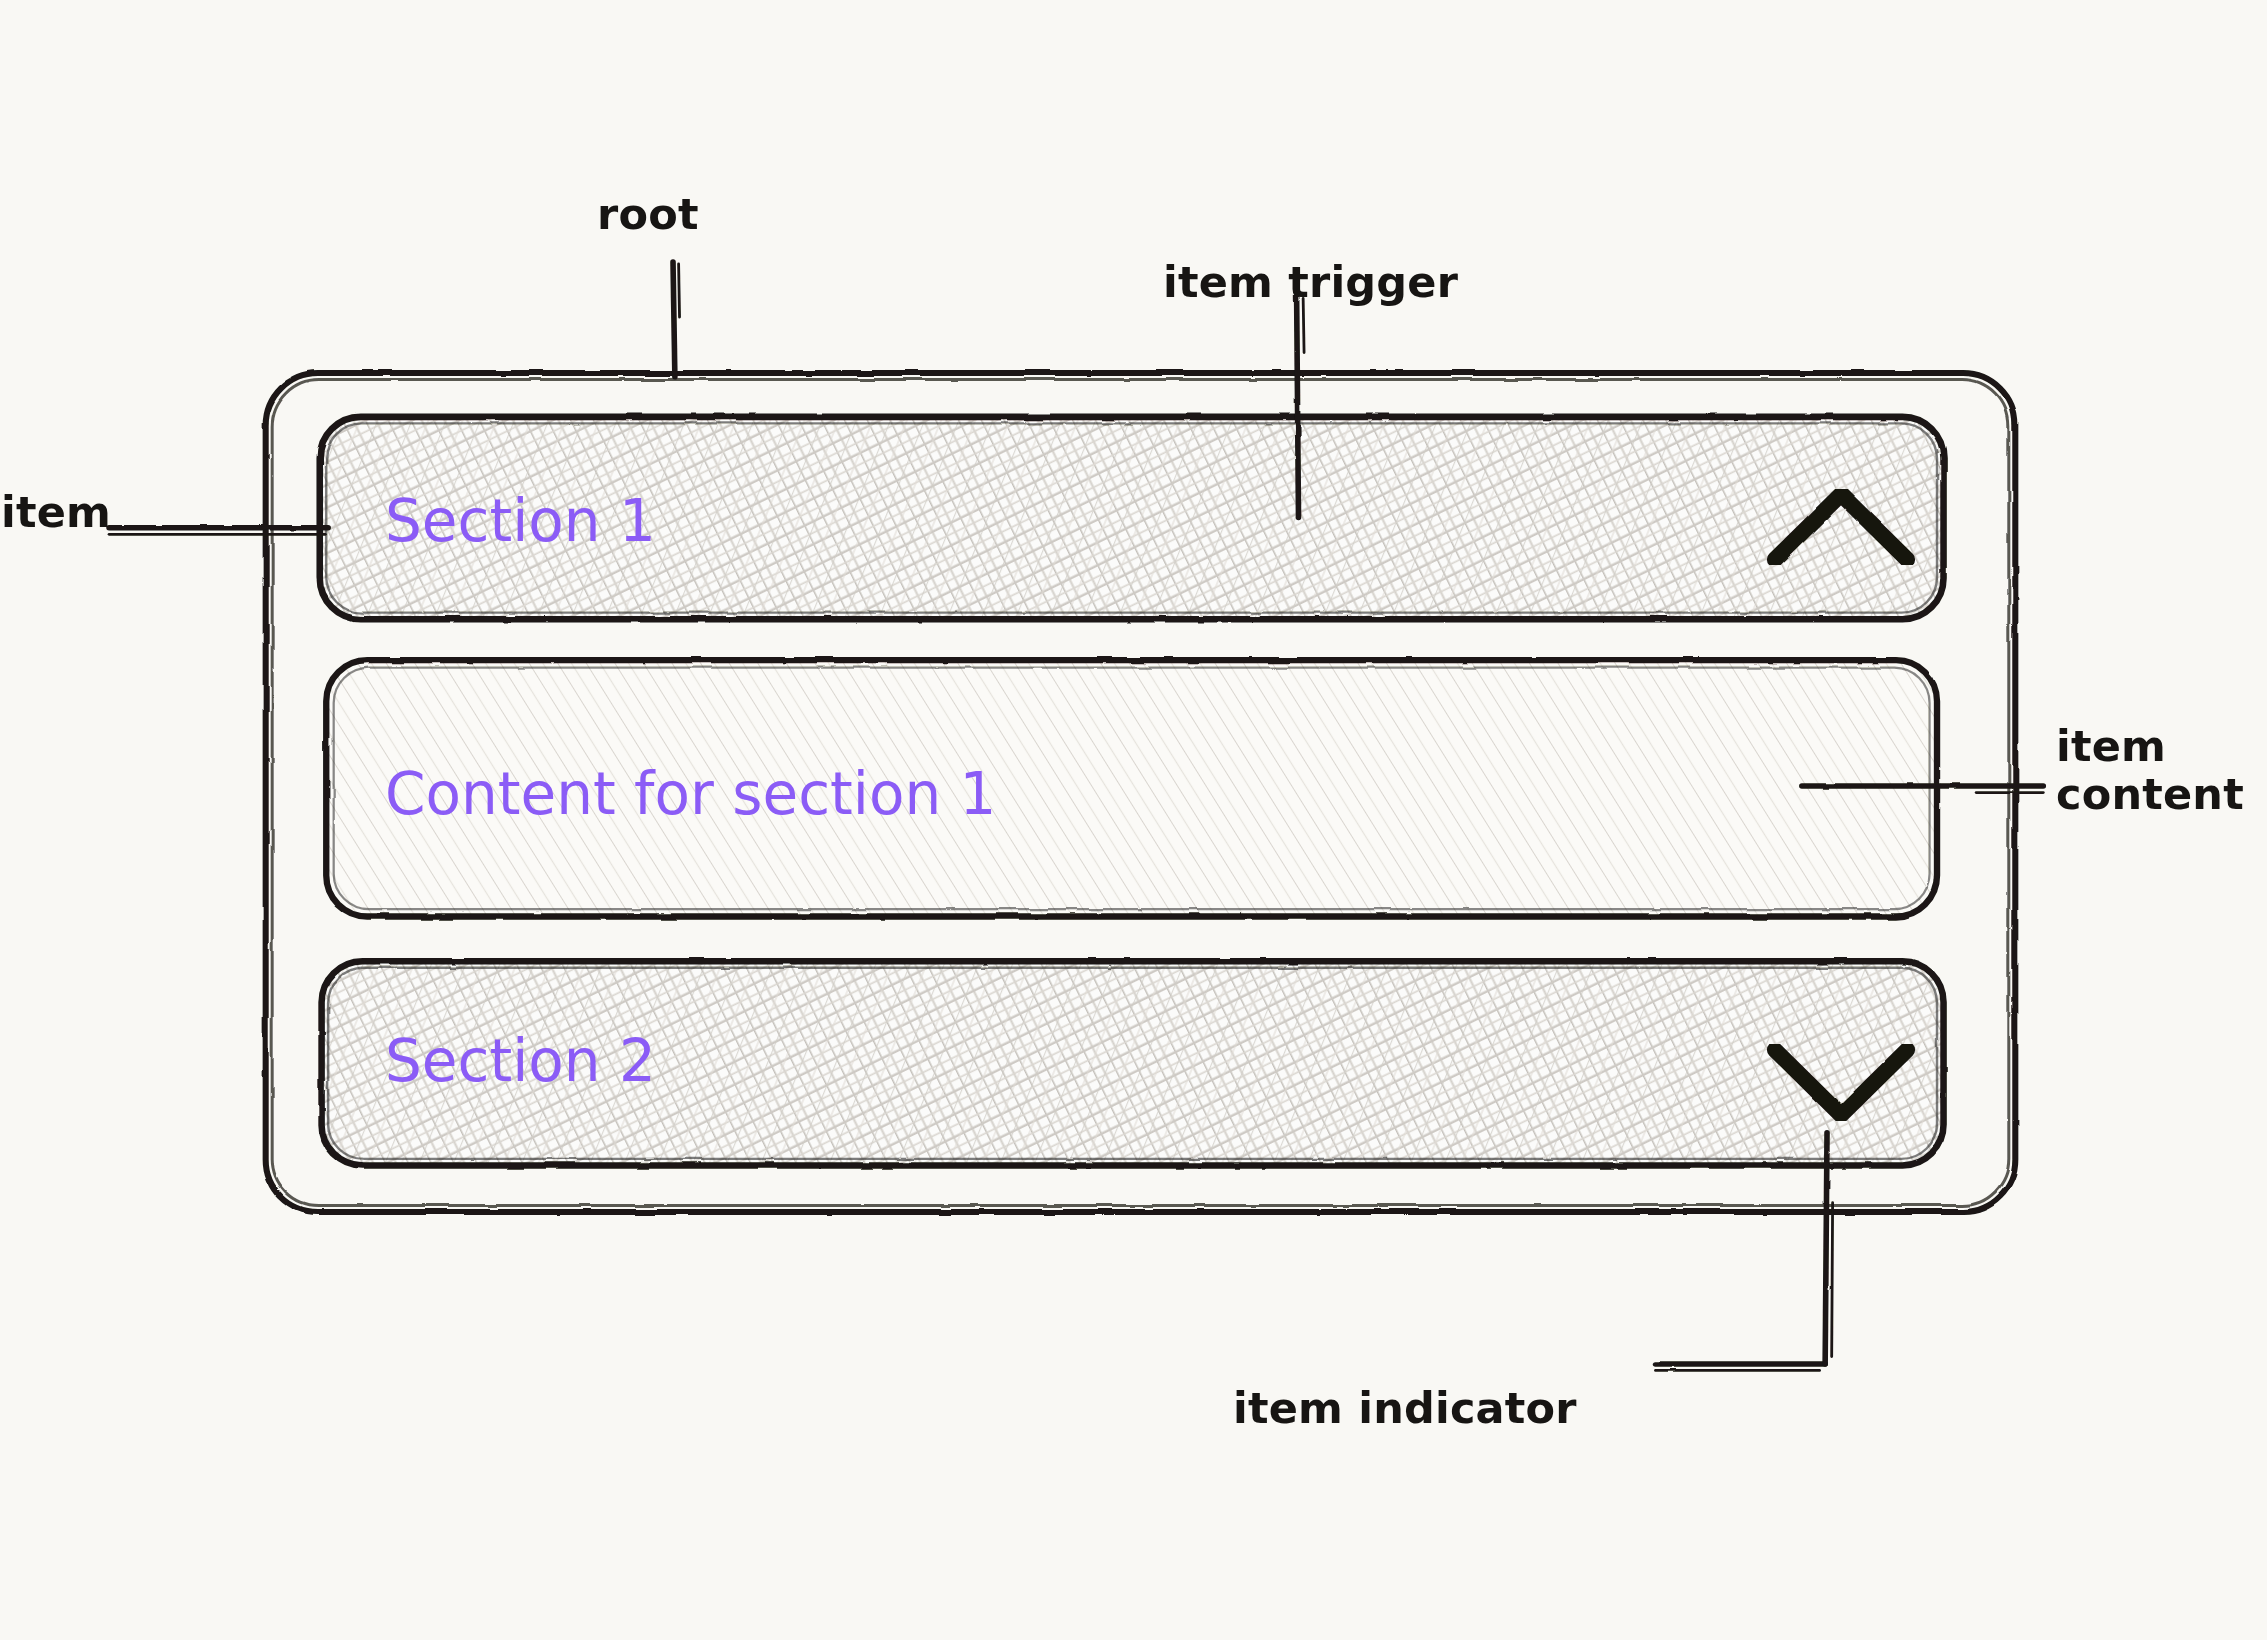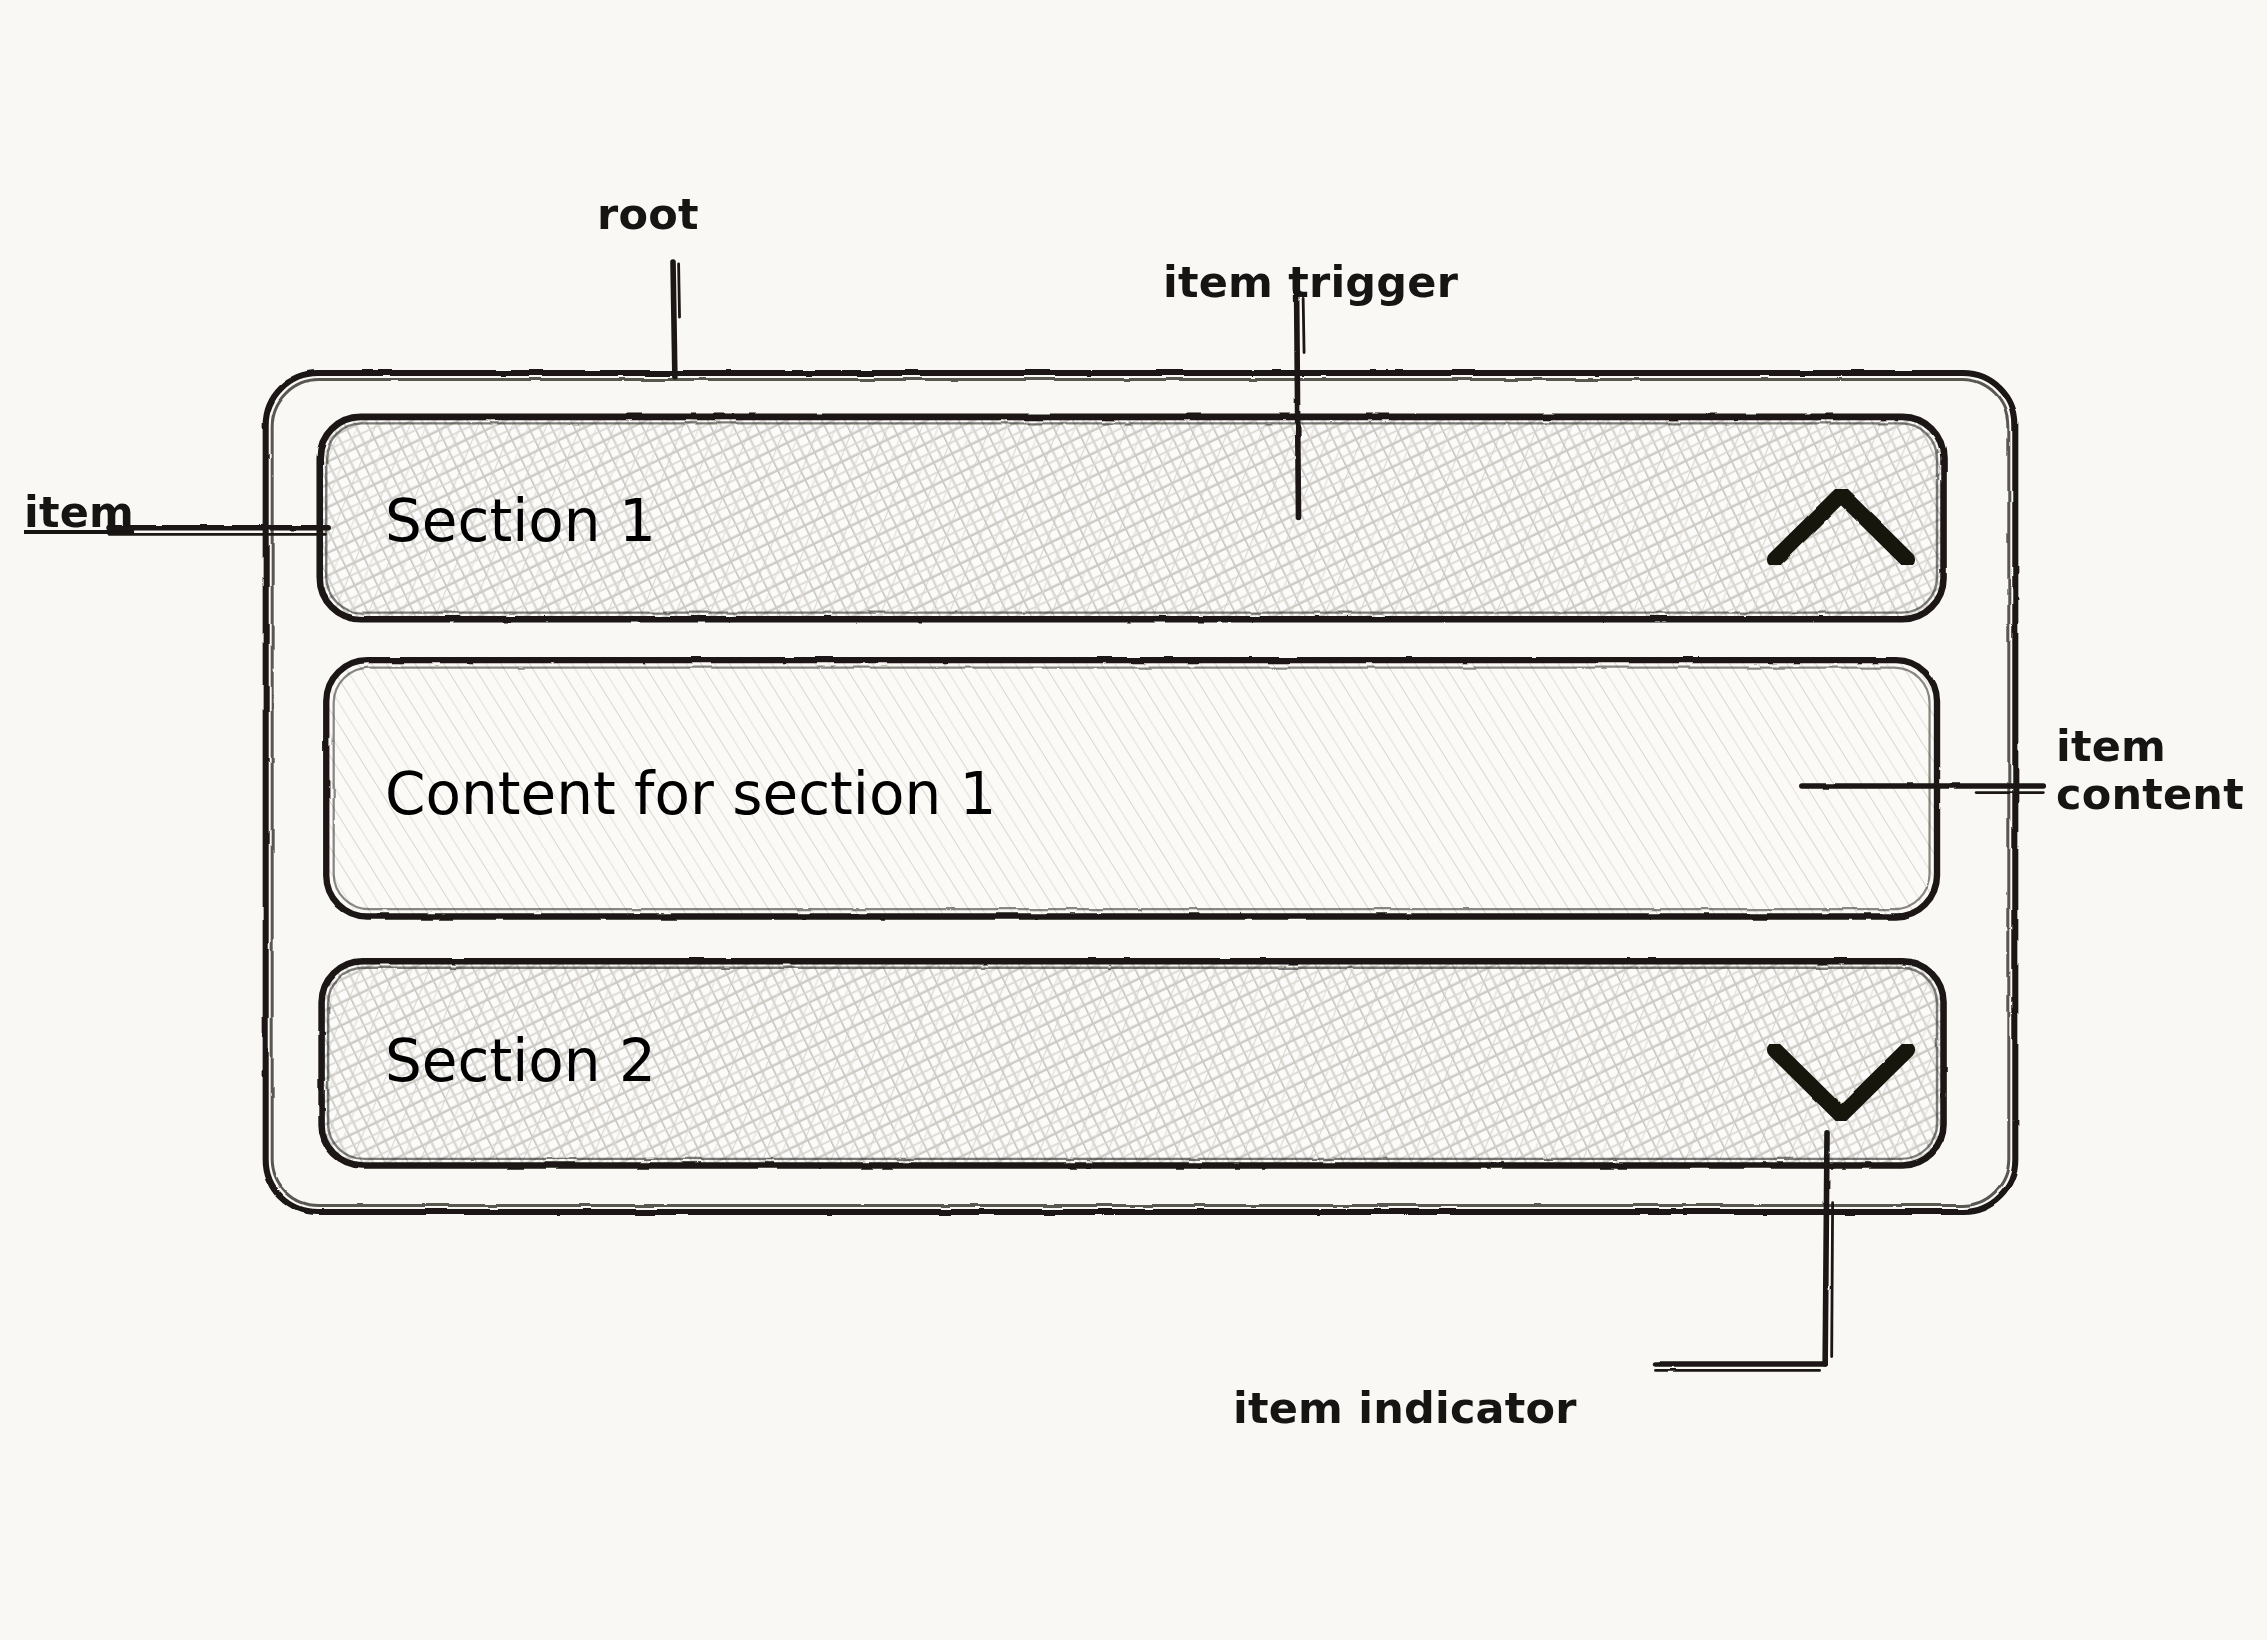--- a/index.html
+++ b/index.html
@@ -38,29 +38,29 @@
     font-weight: 600;
     color: #171513;
     letter-spacing: 0.2px;
     line-height: 1.12;
     white-space: pre;
   }
   .anno.two-line { white-space: normal; width: 280px; }
 
   #anno-root      { left: 597px;  top: 190px; }
   #anno-trigger   { left: 1163px; top: 216px; margin-top: 42px; }
-  #anno-item      { left: 24px;   top: 488px; text-decoration: underline; }
+  #anno-item      { left: 1px;   top: 488px; }
   #anno-content   { left: 2056px; top: 722px; }
   #anno-indicator { left: 1233px; top: 1384px; }
 
   
   .blk-label {
     position: absolute;
     font-family: "DejaVu Sans", sans-serif;
-    color: #000000;
+    color: #8b5cf6;
     font-weight: 500;
     white-space: pre;
   }
   #lbl-sec1    { left: 385px; top: 487px;  font-size: 58px; }
   #lbl-content { left: 385px; top: 760px;  font-size: 58px; }
   #lbl-sec2    { left: 385px; top: 1027px; font-size: 58px; text-align: right; }
 </style>
 </head>
 <body>
 

